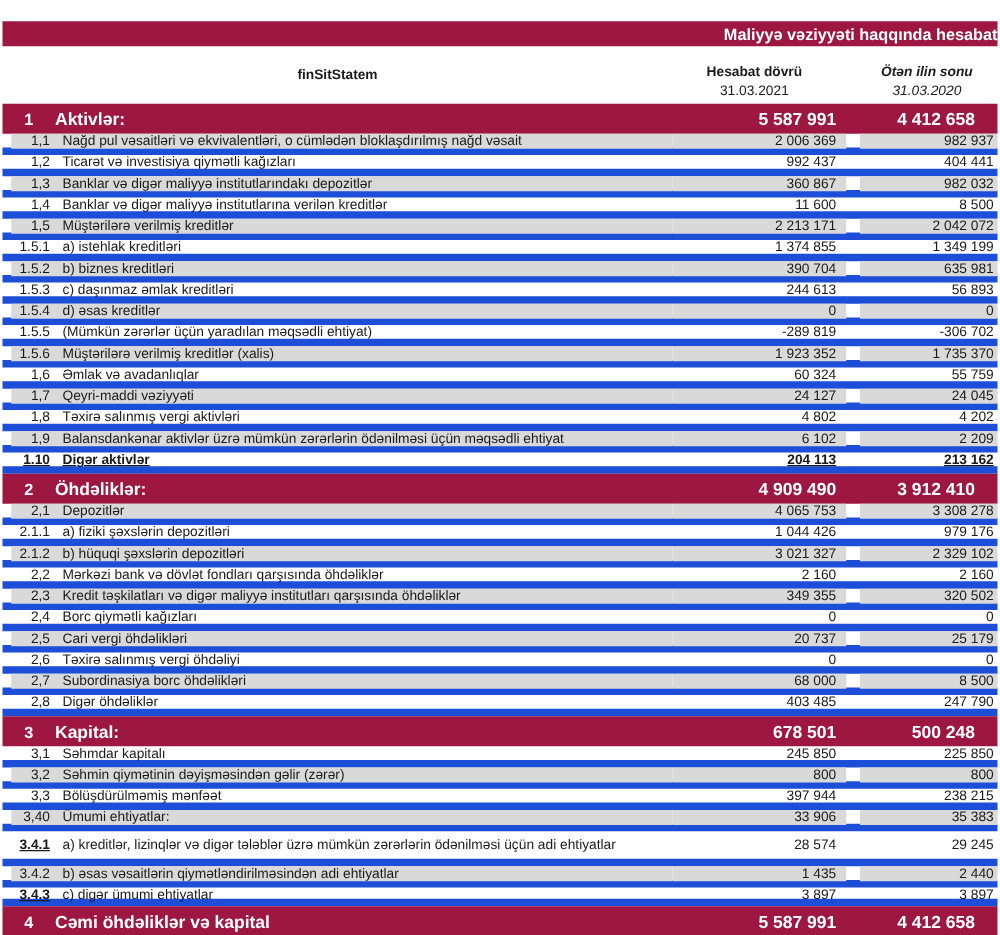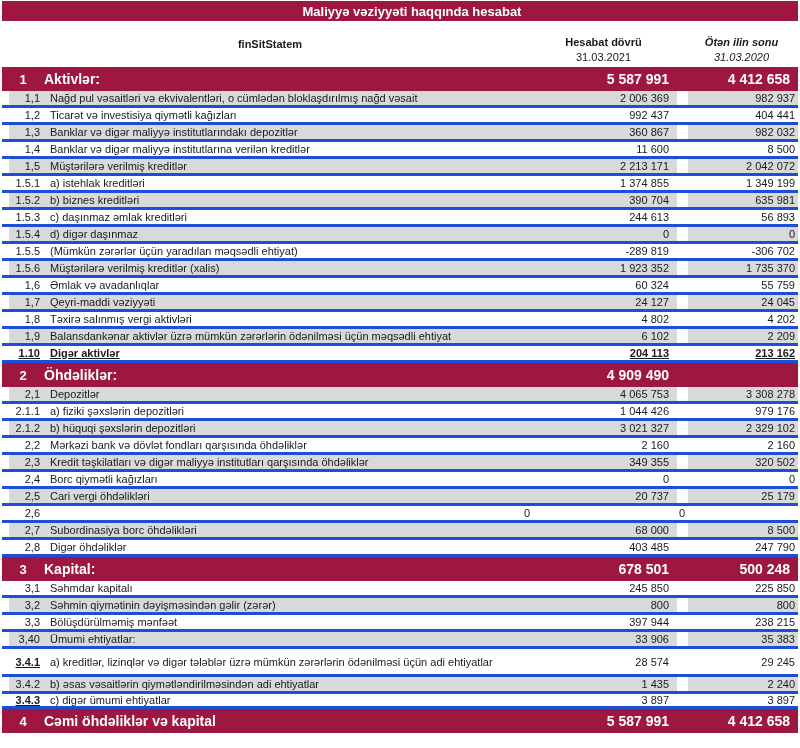--- a/index.html
+++ b/index.html
@@ -9,22 +9,22 @@
   }
   *{box-sizing:border-box;margin:0;padding:0;}
   html,body{background:#fff;}
   body{
     width:800px;height:748px;overflow:hidden;
     font-family:"Liberation Sans",sans-serif;color:var(--ink);
   }
   .page{width:796px;margin-left:2px;}
 
   .title-bar{
-    margin-top:1px;height:20px;background:var(--accent);
-    display:flex;align-items:center;justify-content:center;
+    margin-top:17px;height:20px;background:var(--accent);
+    display:flex;align-items:center;justify-content:flex-end;
     color:#fff;font-weight:bold;font-size:13px;padding-left:24px;
   }
   .unit-row{
     height:19px;display:flex;align-items:flex-end;justify-content:flex-end;
     font-weight:bold;font-size:11px;padding-right:3px;
   }
   .head-grid{
     height:46px;display:grid;
     grid-template-columns:536px 139px 11px 110px;
     align-items:end;font-size:11px;padding-bottom:2px;
@@ -37,25 +37,25 @@
   .hg-date{line-height:15px;}
 
   .band{
     display:grid;grid-template-columns:42px 494px 139px 11px 110px;
     height:24px;background:var(--accent);color:#fff;font-weight:bold;
   }
   .band>div{display:flex;align-items:center;}
   .b-num{justify-content:center;font-size:13px;}
   .b-desc{font-size:14px;}
   .b-v1{justify-content:flex-end;padding-right:8px;font-size:14px;}
-  .b-v2{justify-content:flex-end;padding-right:8px;font-size:14px;}
+  .b-v2{justify-content:flex-end;padding-right:18px;font-size:14px;}
 
   .row{
     display:grid;grid-template-columns:7px 35px 494px 139px 11px 110px;
-    height:17px;border-bottom:3px solid #1d4ed8;font-size:11px;
+    height:17px;border-bottom:6px solid #1d4ed8;font-size:11px;
   }
   .row.tall{height:28px;}
   .row.short{height:15px;}
   .row>div{display:flex;align-items:center;height:100%;}
   .row.shaded .r-num,.row.shaded .r-desc,.row.shaded .r-v1,.row.shaded .r-v2{background:var(--shade);}
   .r-num{justify-content:flex-end;padding-right:4px;}
   .r-desc{padding-left:6px;white-space:nowrap;}
   .r-v1{justify-content:flex-end;padding-right:8px;}
   .r-v2{justify-content:flex-end;padding-right:3px;}
   .row.bold,.bold{font-weight:bold;text-decoration:underline;}
@@ -151,21 +151,21 @@
         <div class="r-pad"></div>
         <div class="r-num">1.5.3</div>
         <div class="r-desc">c) daşınmaz əmlak kreditləri</div>
         <div class="r-v1">244 613</div>
         <div class="r-gap"></div>
         <div class="r-v2">56 893</div>
       </div>
       <div class="row shaded">
         <div class="r-pad"></div>
         <div class="r-num">1.5.4</div>
-        <div class="r-desc">d) digər daşınmaz</div>
+        <div class="r-desc">d) əsas kreditlər</div>
         <div class="r-v1">0</div>
         <div class="r-gap"></div>
         <div class="r-v2">0</div>
       </div>
       <div class="row">
         <div class="r-pad"></div>
         <div class="r-num">1.5.5</div>
         <div class="r-desc">(Mümkün zərərlər üçün yaradılan məqsədli ehtiyat)</div>
         <div class="r-v1">-289 819</div>
         <div class="r-gap"></div>
@@ -217,20 +217,21 @@
         <div class="r-desc">Digər aktivlər</div>
         <div class="r-v1">204 113</div>
         <div class="r-gap"></div>
         <div class="r-v2">213 162</div>
       </div>
       <div class="band">
         <div class="b-num">2</div>
         <div class="b-desc">Öhdəliklər:</div>
         <div class="b-v1">4 909 490</div>
         <div class="b-gap"></div>
+        <div class="b-v2">3 912 410</div>
       </div>
       <div class="row shaded">
         <div class="r-pad"></div>
         <div class="r-num">2,1</div>
         <div class="r-desc">Depozitlər</div>
         <div class="r-v1">4 065 753</div>
         <div class="r-gap"></div>
         <div class="r-v2">3 308 278</div>
       </div>
       <div class="row">
@@ -277,20 +278,21 @@
         <div class="r-pad"></div>
         <div class="r-num">2,5</div>
         <div class="r-desc">Cari vergi öhdəlikləri</div>
         <div class="r-v1">20 737</div>
         <div class="r-gap"></div>
         <div class="r-v2">25 179</div>
       </div>
       <div class="row">
         <div class="r-pad"></div>
         <div class="r-num">2,6</div>
+        <div class="r-desc">Təxirə salınmış vergi öhdəliyi</div>
         <div class="r-v1">0</div>
         <div class="r-gap"></div>
         <div class="r-v2">0</div>
       </div>
       <div class="row shaded">
         <div class="r-pad"></div>
         <div class="r-num">2,7</div>
         <div class="r-desc">Subordinasiya borc öhdəlikləri</div>
         <div class="r-v1">68 000</div>
         <div class="r-gap"></div>
@@ -350,21 +352,21 @@
         <div class="r-v1">28 574</div>
         <div class="r-gap"></div>
         <div class="r-v2">29 245</div>
       </div>
       <div class="row shaded">
         <div class="r-pad"></div>
         <div class="r-num">3.4.2</div>
         <div class="r-desc">b) əsas vəsaitlərin qiymətləndirilməsindən adi ehtiyatlar</div>
         <div class="r-v1">1 435</div>
         <div class="r-gap"></div>
-        <div class="r-v2">2 240</div>
+        <div class="r-v2">2 440</div>
       </div>
       <div class="row short">
         <div class="r-pad"></div>
         <div class="r-num bold">3.4.3</div>
         <div class="r-desc">c) digər ümumi ehtiyatlar</div>
         <div class="r-v1">3 897</div>
         <div class="r-gap"></div>
         <div class="r-v2">3 897</div>
       </div>
       <div class="band">

